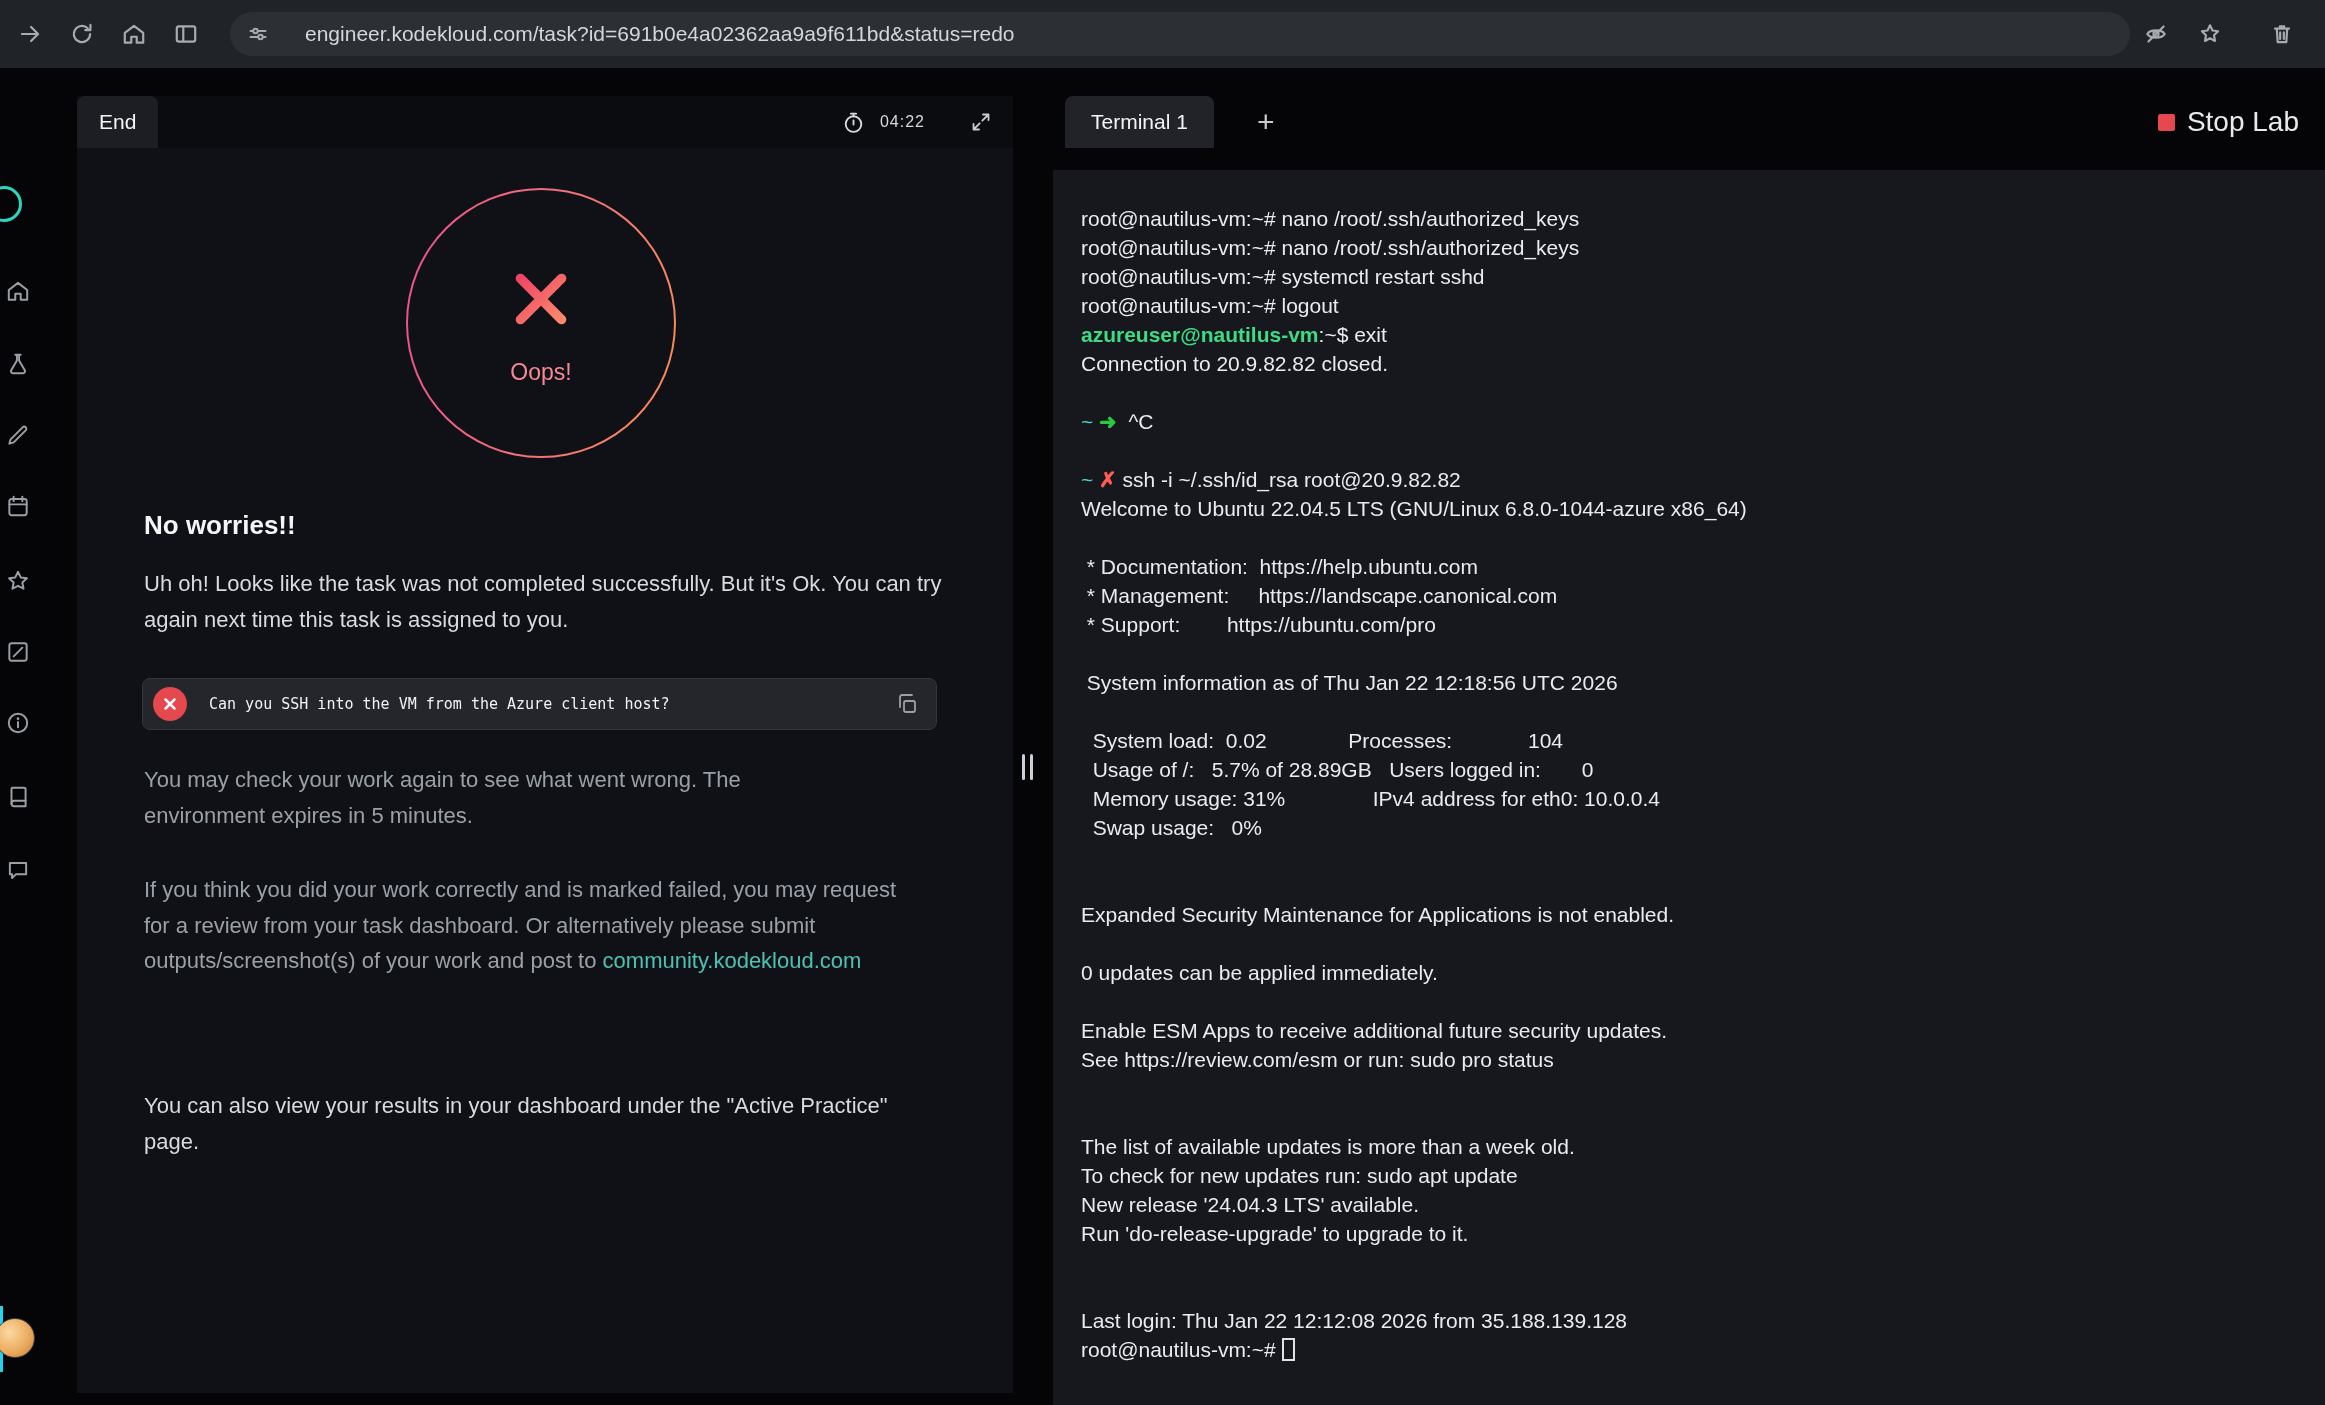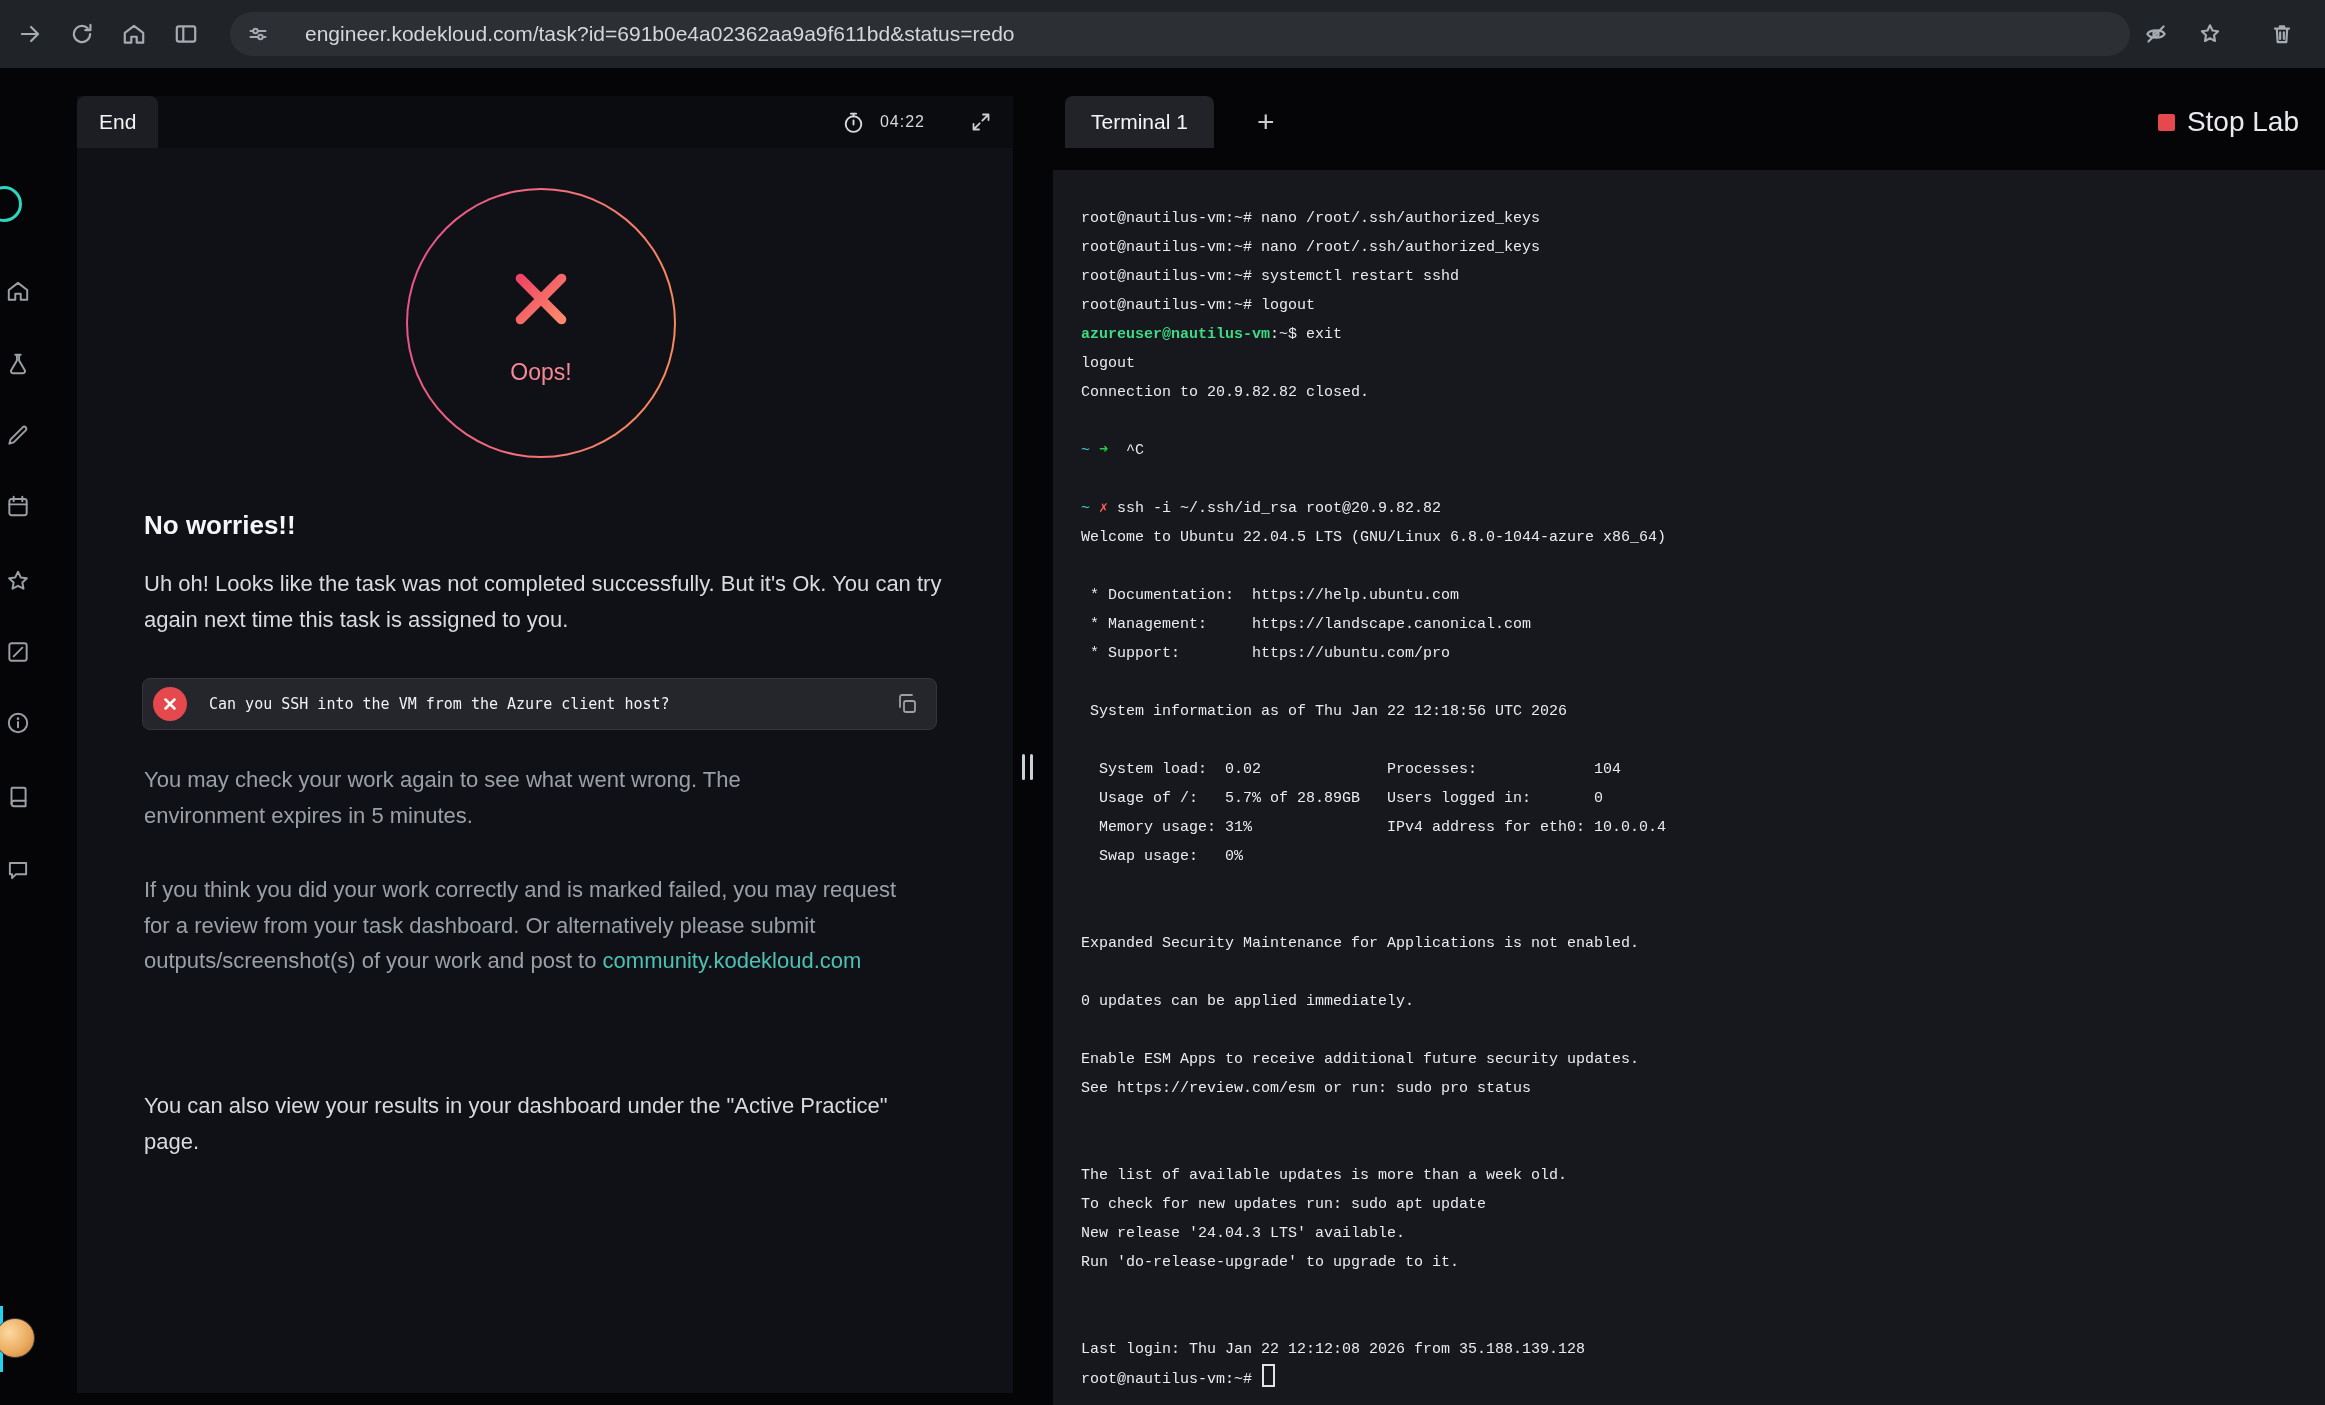--- a/index.html
+++ b/index.html
@@ -130,21 +130,21 @@
     display:flex; align-items:center; gap:12px; cursor:pointer;
   }
   .stop-square { width:17px; height:17px; background:#e5484d; border-radius:2px; }
   .stop-text { font-size:28px; color:#e8eaed; }
 
   .term-body {
     position:absolute; top:74px; left:0; right:0; bottom:0;
     background:#16181d; padding:34px 0 0 28px; cursor:text;
   }
   .tline {
-    font-family:Liberation Mono, monospace; font-size:15px; line-height:29px;
+    font-family:Liberation Sans, sans-serif; font-size:21px; line-height:29px;
     white-space:pre; color:#e9ebee;
   }
   .c-fg { color:#e9ebee; }
   .c-green { color:#3ddc84; font-weight:bold; }
   .c-arrow { color:#29c940; font-weight:bold; }
   .c-cyan { color:#46d4d4; }
   .c-red { color:#ff5d55; font-weight:bold; }
   .cursor {
     display:inline-block; width:13px; height:23px; border:2px solid #dfe3e8;
     vertical-align:-4px; margin-left:1px;
@@ -345,21 +345,20 @@
       <span class="stop-text">Stop Lab</span>
     </div>
   </div>
   <div class="term-body">
     <div id="terminal-output">
         <div class="tline"><span class="c-fg">root@nautilus-vm:~# nano /root/.ssh/authorized_keys</span></div>
         <div class="tline"><span class="c-fg">root@nautilus-vm:~# nano /root/.ssh/authorized_keys</span></div>
         <div class="tline"><span class="c-fg">root@nautilus-vm:~# systemctl restart sshd</span></div>
         <div class="tline"><span class="c-fg">root@nautilus-vm:~# logout</span></div>
         <div class="tline"><span class="c-green">azureuser@nautilus-vm</span><span class="c-fg">:~$ exit</span></div>
-        <div class="tline"><span class="c-fg">logout</span></div>
         <div class="tline"><span class="c-fg">Connection to 20.9.82.82 closed.</span></div>
         <div class="tline">&nbsp;</div>
         <div class="tline"><span class="c-cyan">~ </span><span class="c-arrow">➜</span><span class="c-fg">  ^C</span></div>
         <div class="tline">&nbsp;</div>
         <div class="tline"><span class="c-cyan">~ </span><span class="c-red">✗ </span><span class="c-fg">ssh -i ~/.ssh/id_rsa root@20.9.82.82</span></div>
         <div class="tline"><span class="c-fg">Welcome to Ubuntu 22.04.5 LTS (GNU/Linux 6.8.0-1044-azure x86_64)</span></div>
         <div class="tline">&nbsp;</div>
         <div class="tline"><span class="c-fg"> * Documentation:  https://help.ubuntu.com</span></div>
         <div class="tline"><span class="c-fg"> * Management:     https://landscape.canonical.com</span></div>
         <div class="tline"><span class="c-fg"> * Support:        https://ubuntu.com/pro</span></div>

